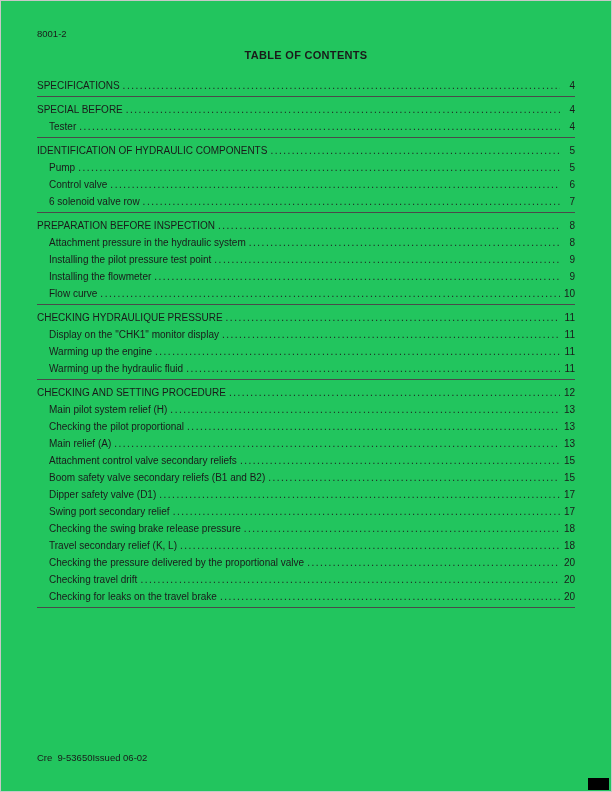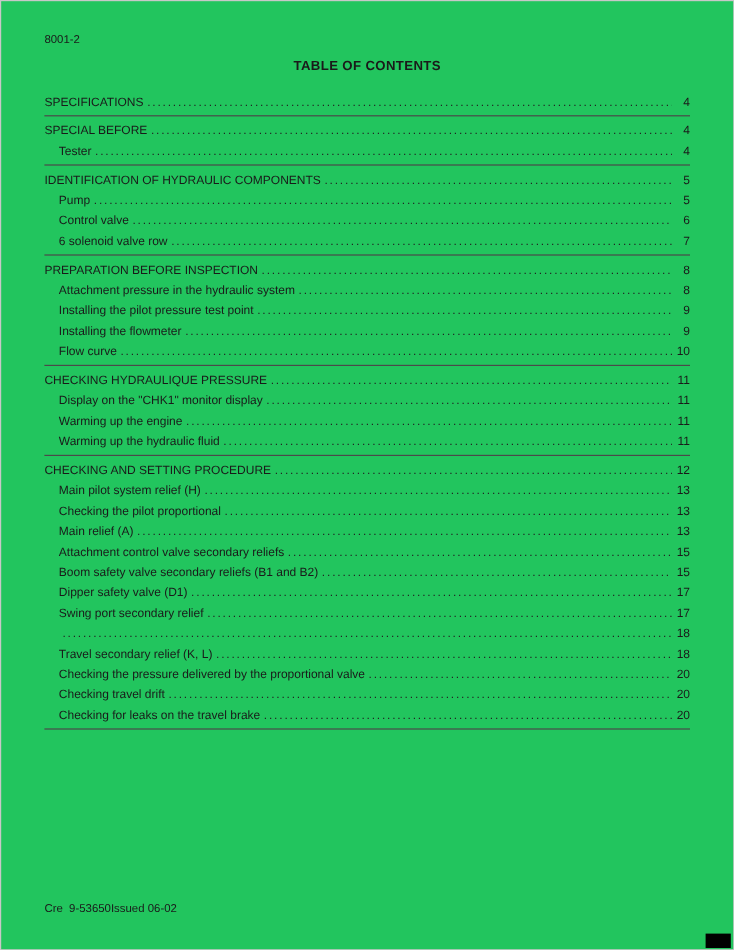--- a/index.html
+++ b/index.html
@@ -221,20 +221,21 @@
           <span class="toc-label">Dipper safety valve (D1)</span>
           <span class="leader"></span>
           <span class="pagenum">17</span>
         </div>
         <div class="toc-row sub">
           <span class="toc-label">Swing port secondary relief</span>
           <span class="leader"></span>
           <span class="pagenum">17</span>
         </div>
         <div class="toc-row sub">
+          <span class="toc-label">Checking the swing brake release pressure</span>
           <span class="leader"></span>
           <span class="pagenum">18</span>
         </div>
         <div class="toc-row sub">
           <span class="toc-label">Travel secondary relief (K, L)</span>
           <span class="leader"></span>
           <span class="pagenum">18</span>
         </div>
         <div class="toc-row sub">
           <span class="toc-label">Checking the pressure delivered by the proportional valve</span>

